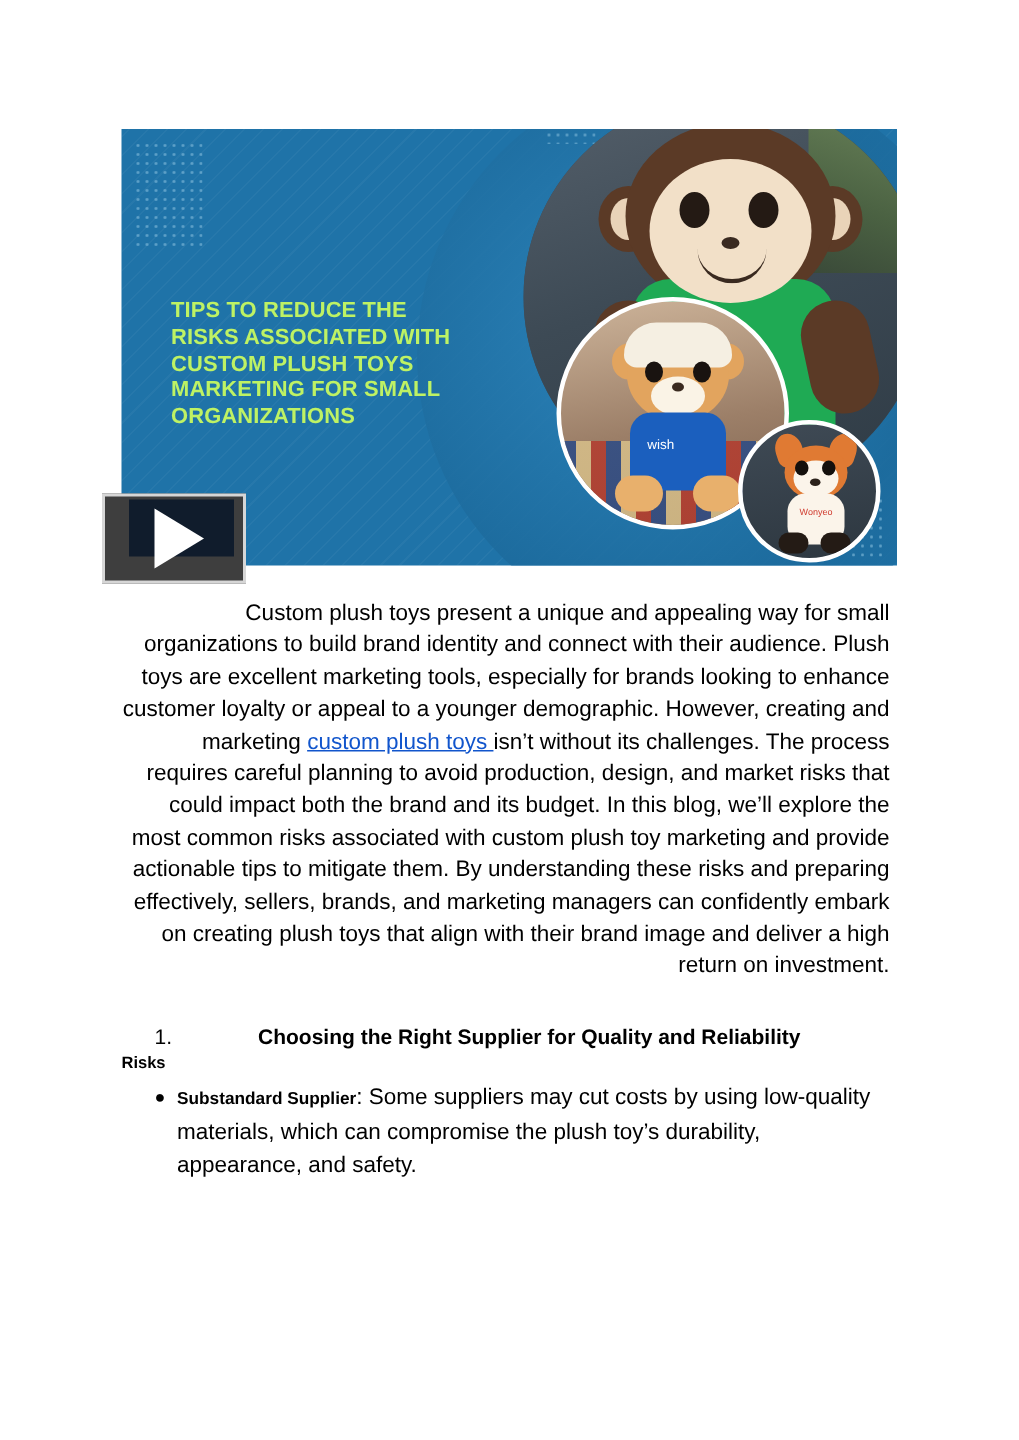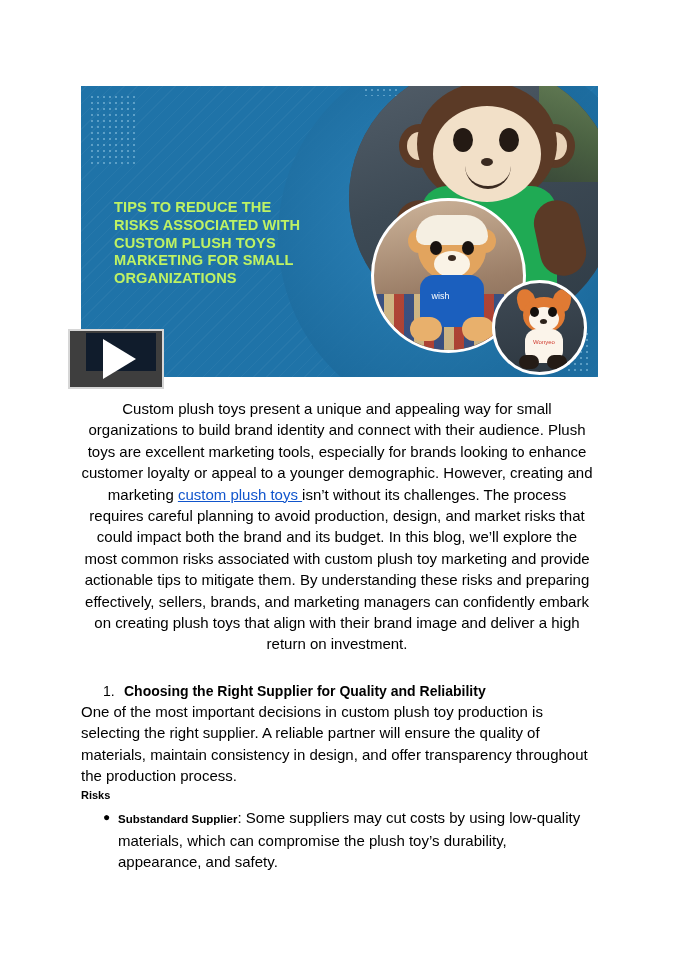--- a/index.html
+++ b/index.html
@@ -212,21 +212,21 @@
     position: absolute;
     left: 81px;
     top: 398px;
     width: 512px;
   }
   p.body-text {
     margin: 0;
     font-size: 15px;
     line-height: 21.4px;
     color: #000000;
-    text-align: center;
+    text-align: right;
   }
   a.inline-link {
     color: #1155cc;
     text-decoration: underline;
   }
 
   .numbered-heading {
     margin: 0;
     padding-top: 26px;
     font-size: 14px;
@@ -237,20 +237,21 @@
   .numbered-heading .num {
     width: 43px;
     padding-left: 22px;
     box-sizing: border-box;
     font-weight: normal;
     font-size: 14px;
   }
   .numbered-heading .htext {
     font-weight: bold;
     font-size: 14px;
+    margin-left: 48px;
   }
 
   .section-body {
     margin: 0;
     font-size: 15px;
     line-height: 21.4px;
   }
 
   .risks-label {
     margin: 0;
@@ -366,21 +367,20 @@
 
   <div class="content">
 
     <p class="body-text"><span>Custom plush toys present a unique and appealing way for small organizations to build brand identity and connect with their audience. Plush toys are excellent marketing tools, especially for brands looking to enhance customer loyalty or appeal to a younger demographic. However, creating and marketing </span><a class="inline-link" href="#">custom plush toys </a><span>isn’t without its challenges. The process requires careful planning to avoid production, design, and market risks that could impact both the brand and its budget. In this blog, we’ll explore the most common risks associated with custom plush toy marketing and provide actionable tips to mitigate them. By understanding these risks and preparing effectively, sellers, brands, and marketing managers can confidently embark on creating plush toys that align with their brand image and deliver a high return on investment.</span></p>
 
     <div class="numbered-heading">
       <span class="num">1.</span>
       <span class="htext">Choosing the Right Supplier for Quality and Reliability</span>
     </div>
 
-    <p class="section-body">One of the most important decisions in custom plush toy production is selecting the right supplier. A reliable partner will ensure the quality of materials, maintain consistency in design, and offer transparency throughout the production process.</p>
 
     <p class="risks-label">Risks</p>
 
     <ul class="risk-list">
       <li>
         <span class="bullet">●</span><span class="term">Substandard Supplier</span><span>: Some suppliers may cut costs by using low-quality materials, which can compromise the plush toy’s durability, appearance, and safety.</span>
       </li>
     </ul>
 
   </div>

